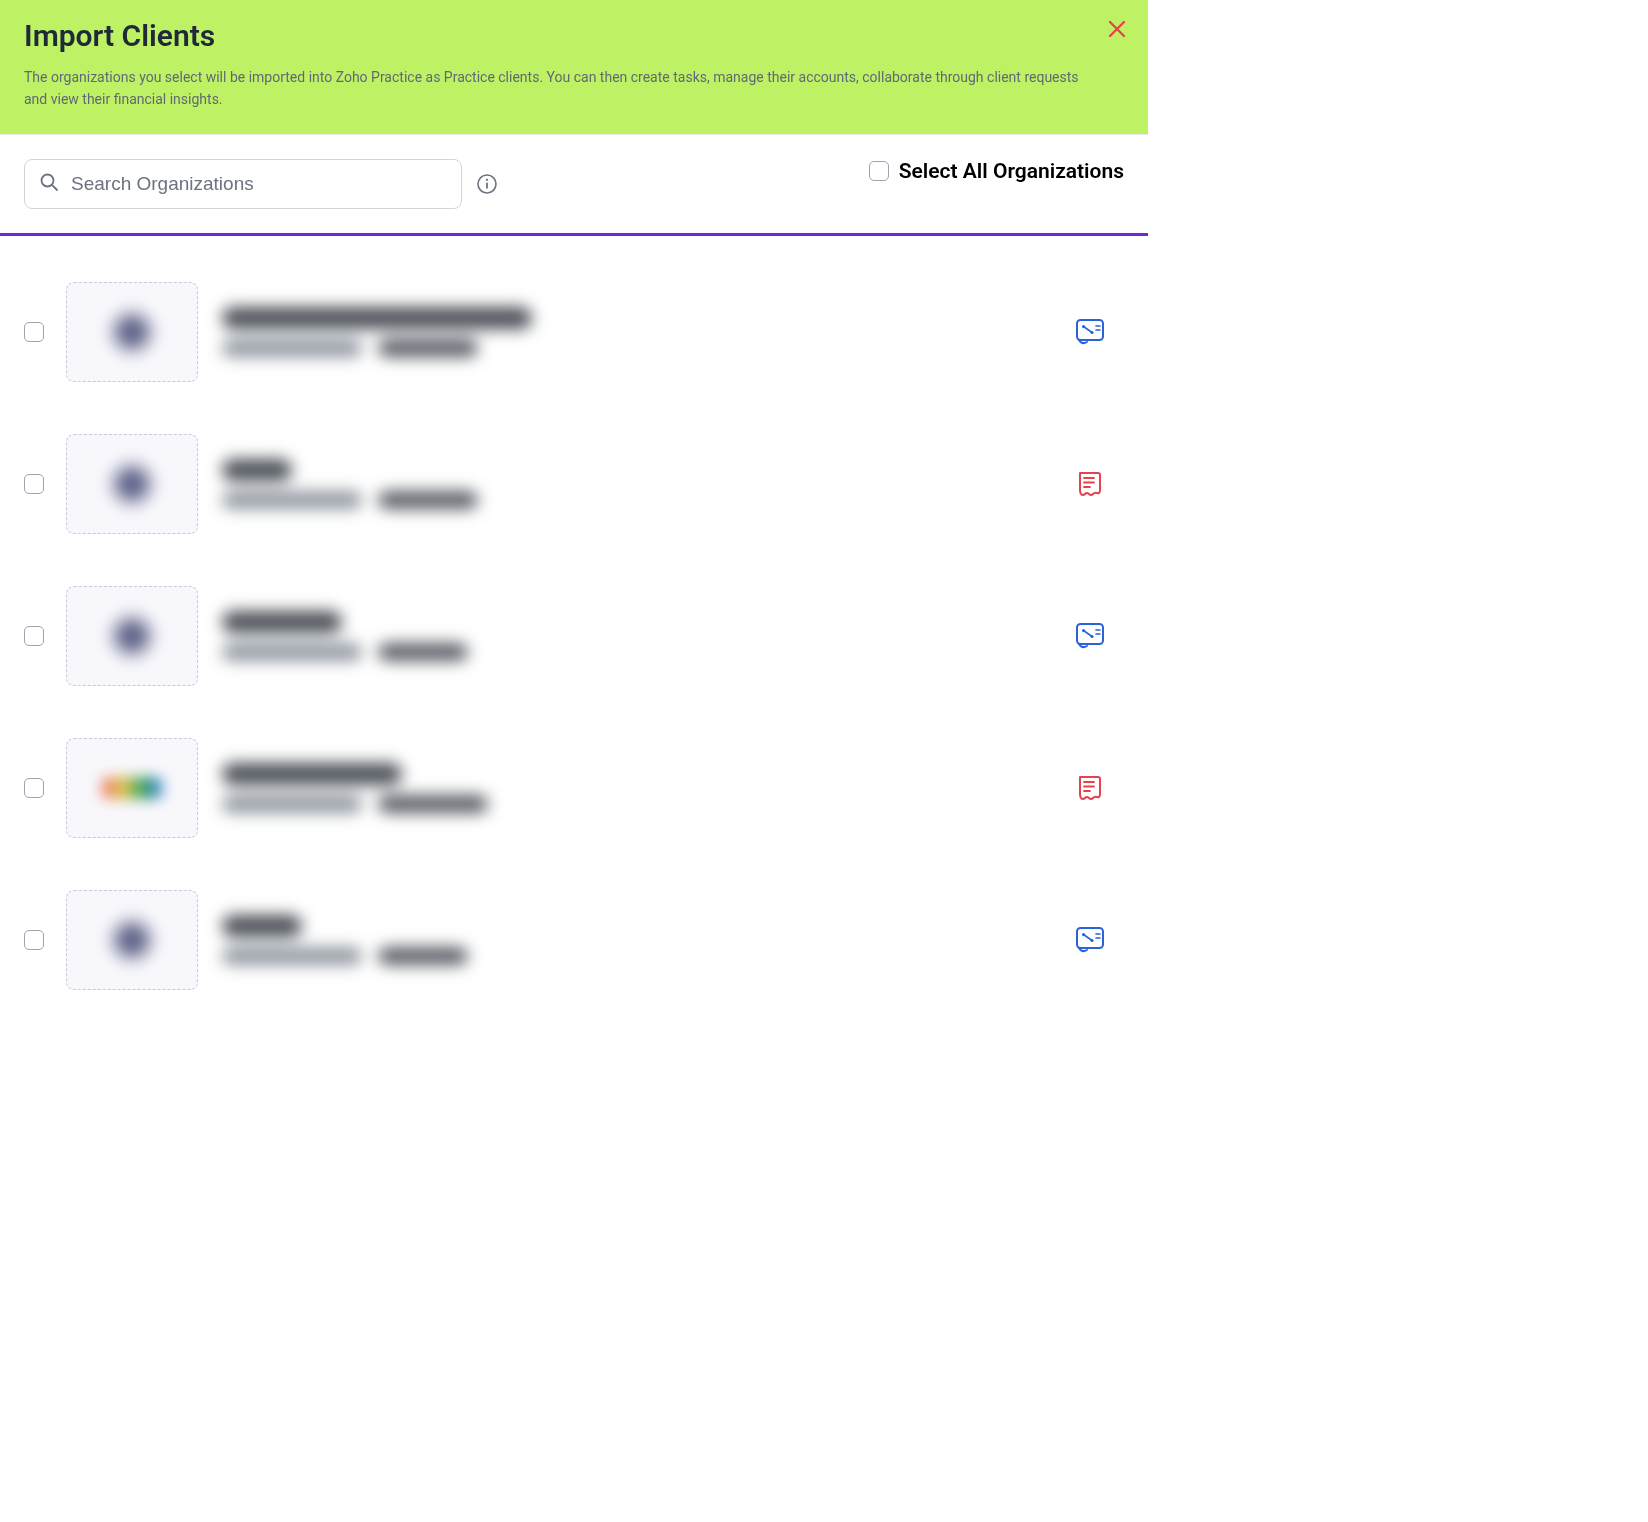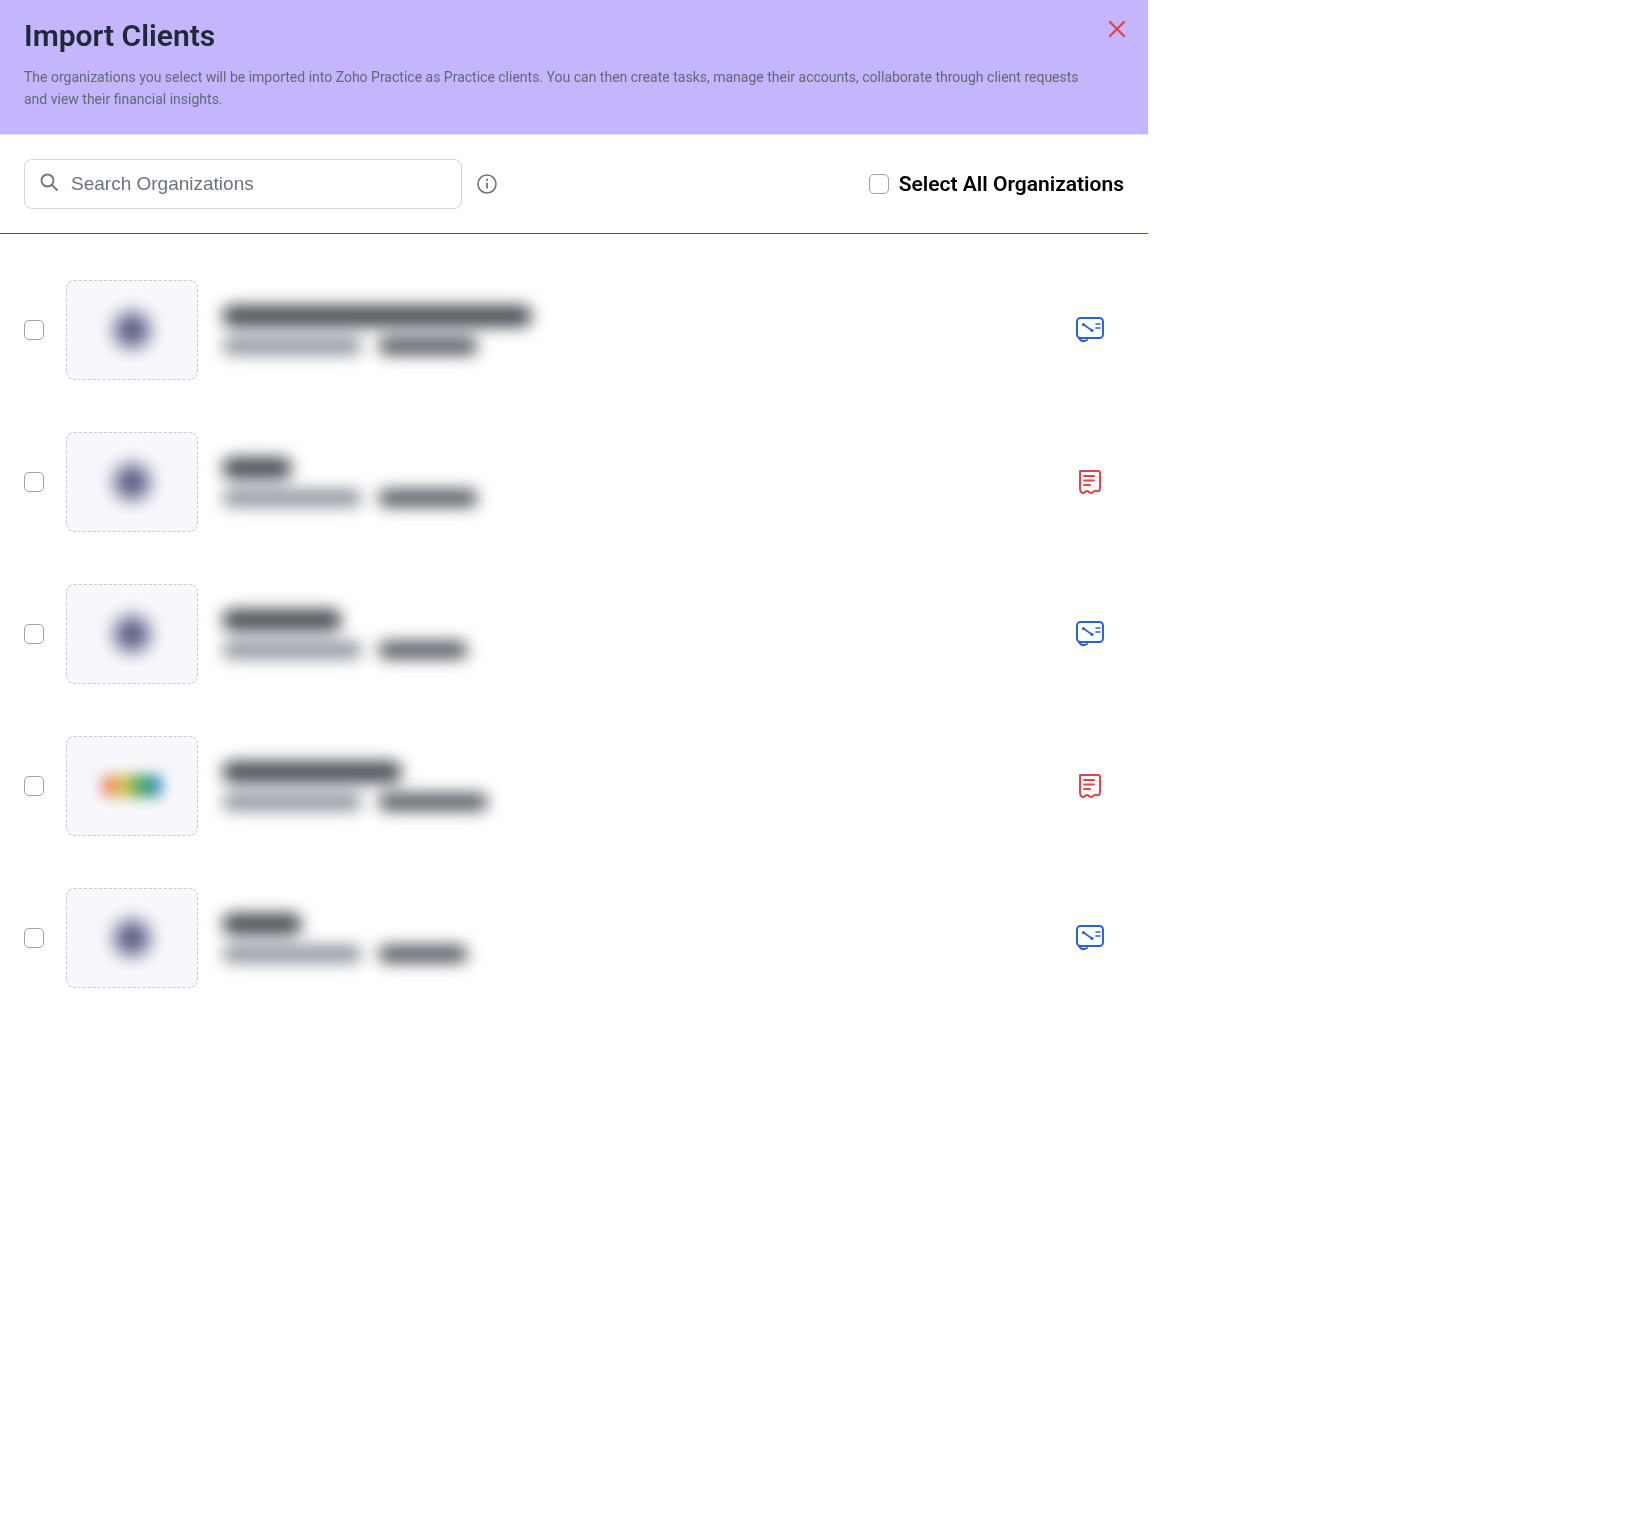--- a/index.html
+++ b/index.html
@@ -7,21 +7,21 @@
       margin: 0;
       padding: 0;
     }
     body {
       font-family: -apple-system, BlinkMacSystemFont, "Segoe UI", Roboto, Helvetica, Arial, sans-serif;
       background: #ffffff;
       color: #1f2937;
       width: 1148px;
     }
     .header {
-      background: #c4b5fd;
+      background: #bef264;
       padding: 18px 24px 24px 24px;
       border-bottom: 1px solid #e5e7eb;
       position: relative;
     }
     .header h1 {
       font-size: 30px;
       font-weight: 600;
       color: #1f2937;
       margin-bottom: 14px;
     }
@@ -32,24 +32,24 @@
       max-width: 1080px;
     }
     .close-icon {
       position: absolute;
       top: 20px;
       right: 22px;
       cursor: pointer;
     }
     .toolbar {
       display: flex;
-      align-items: center;
+      align-items: flex-start;
       justify-content: space-between;
       padding: 24px 24px 24px 24px;
-      border-bottom: 1px solid #6d28d9;
+      border-bottom: 3px solid #6d28d9;
     }
     .toolbar-left {
       display: flex;
       align-items: center;
       gap: 14px;
     }
     .search-box {
       display: flex;
       align-items: center;
       width: 438px;

